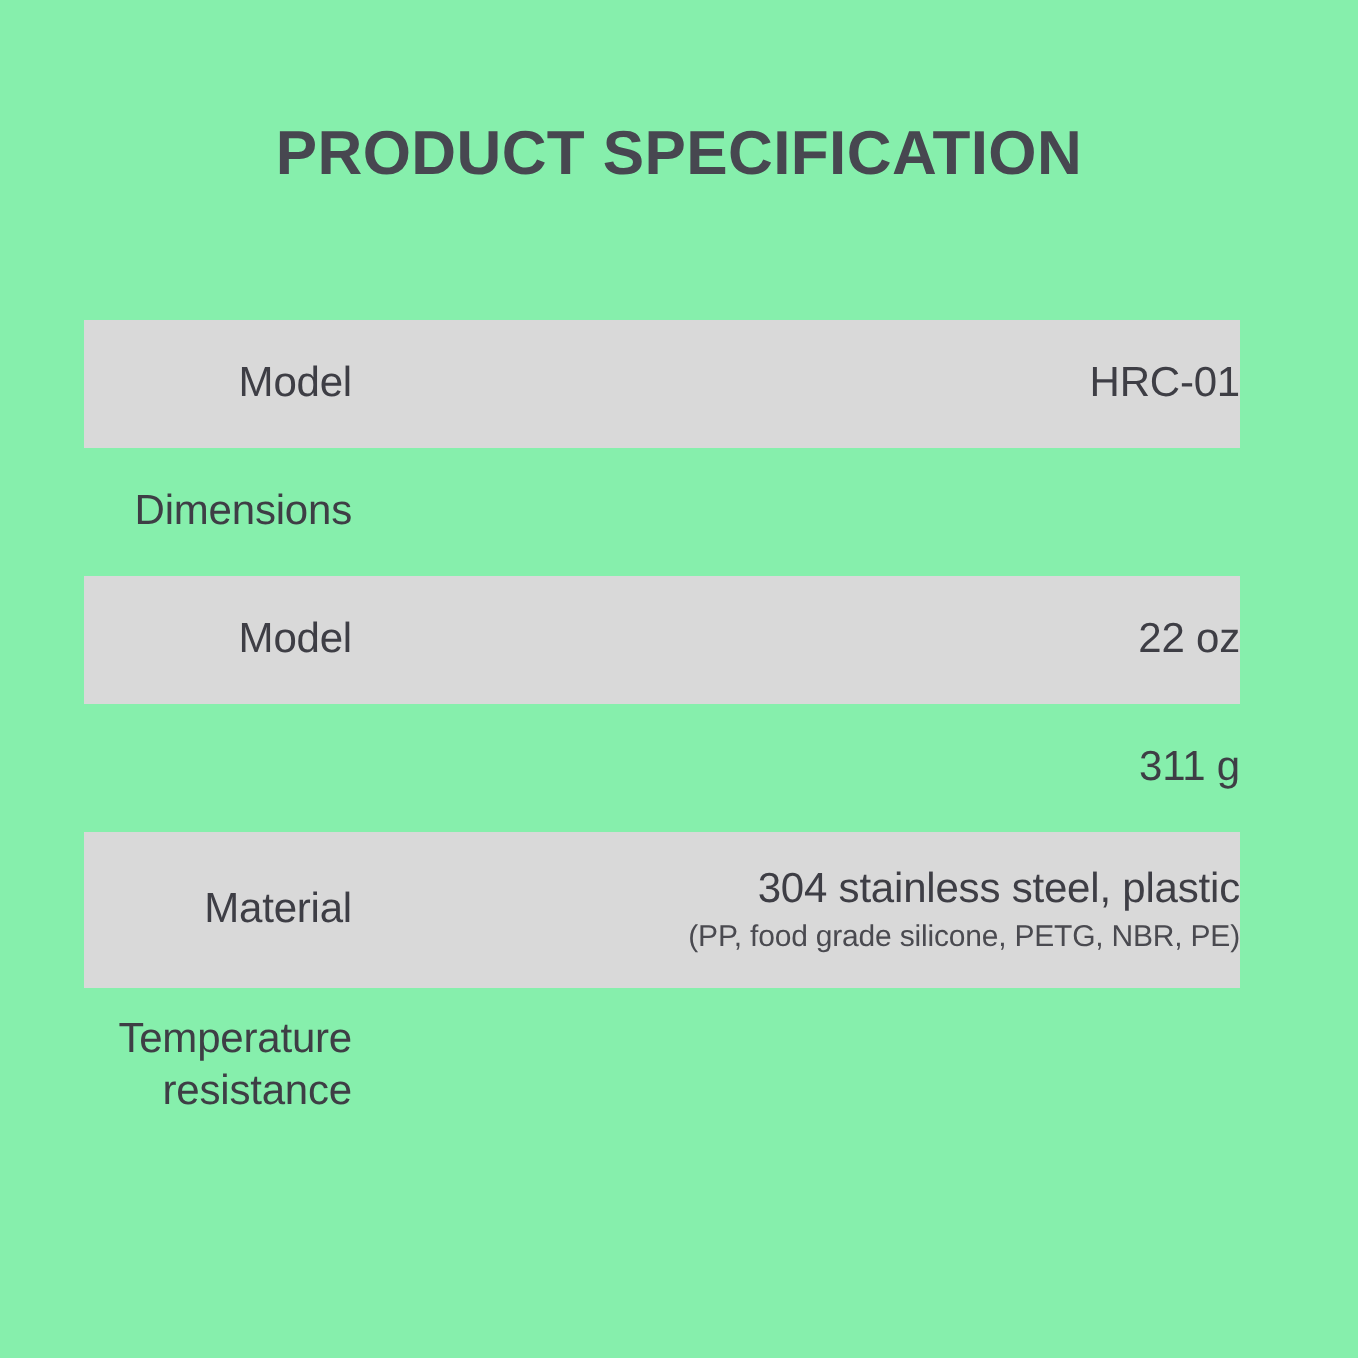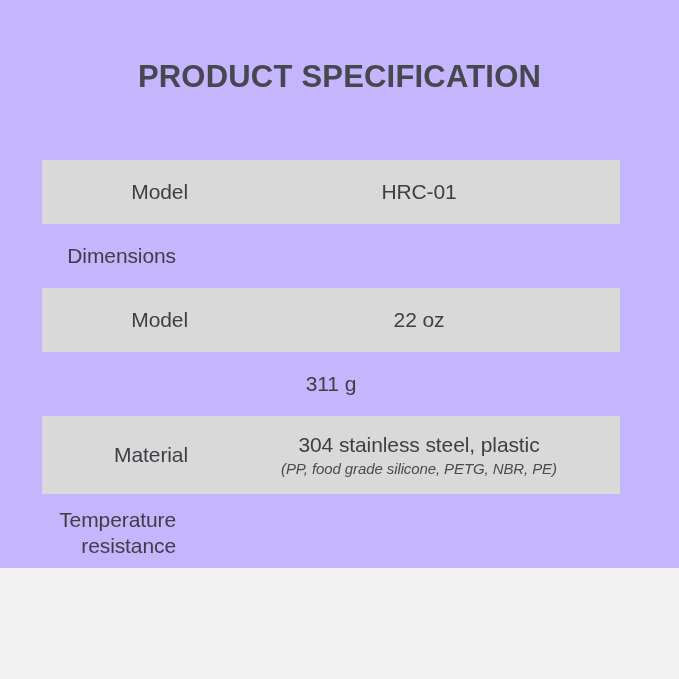--- a/index.html
+++ b/index.html
@@ -11,22 +11,22 @@
     height: 679px;
     background: #f1f1f1;
     font-family: "Liberation Sans", sans-serif;
     -webkit-font-smoothing: antialiased;
     overflow: hidden;
   }
 
   .page {
     position: relative;
     width: 679px;
-    height: 568px;
-    background: #c4b5fd;
+    height: 679px;
+    background: #86efac;
     box-sizing: border-box;
   }
 
   
   .title {
     position: absolute;
     top: 57px;
     left: 0;
     width: 679px;
     text-align: center;
@@ -48,21 +48,20 @@
 
   .spec-row {
     display: flex;
     align-items: center;
     box-sizing: border-box;
     width: 100%;
     background: transparent;
   }
   .spec-row.striped {
     background: #d9d9d9;
-    padding-left: 12px;
   }
 
   .spec-row.single {
     height: 64px;
   }
   .spec-row.double {
     height: 78px;
   }
 
   .spec-label {
@@ -76,41 +75,40 @@
     color: #3e3e45;
     line-height: 26px;
     letter-spacing: -0.1px;
   }
   .spec-label .line2 {
     display: block;
   }
 
   .spec-value {
     flex: 1 1 auto;
-    text-align: center;
+    text-align: right;
     box-sizing: border-box;
     font-size: 21px;
     font-weight: 400;
     color: #3e3e45;
     line-height: 26px;
     letter-spacing: -0.1px;
   }
 
   .spec-value .value-main {
     display: block;
     white-space: nowrap;
   }
   .spec-value .value-sub {
     display: block;
     font-size: 15px;
     line-height: 20px;
     color: #4a4a50;
     margin-top: 1px;
     white-space: nowrap;
-    font-style: italic;
   }
 
   .deg {
     font-size: 13px;
     vertical-align: 7px;
     line-height: 0;
   }
 </style>
 </head>
 <body>

